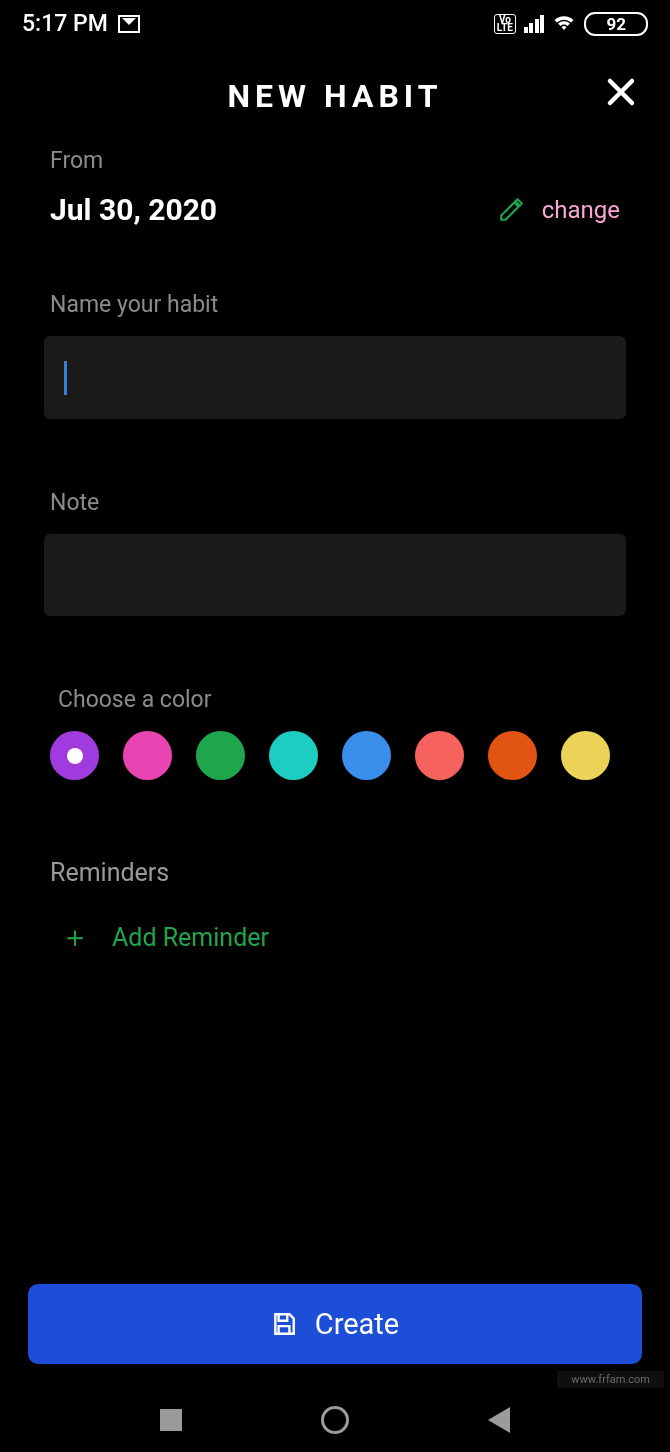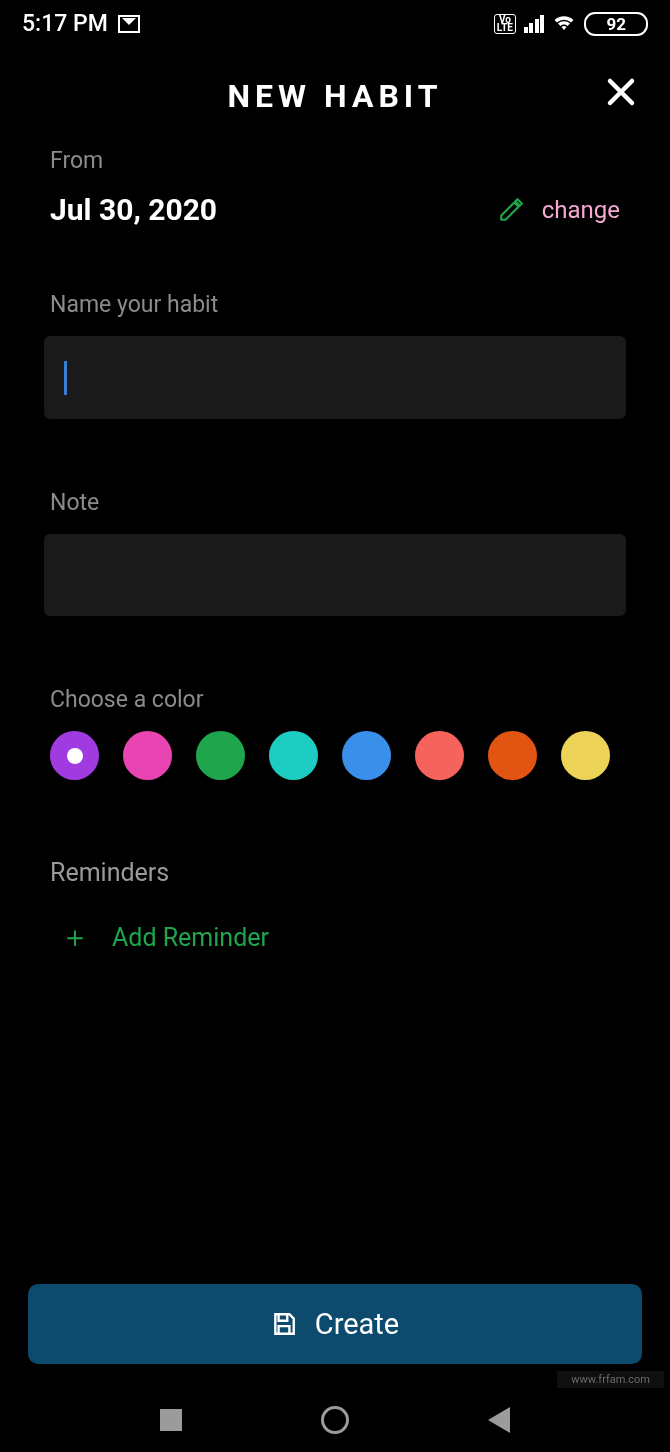--- a/index.html
+++ b/index.html
@@ -32,34 +32,34 @@
   .change-group{ display:flex; align-items:center; gap:18px;}
   .change-text{ color:#f9a8d4; font-size:24px;}
   .pencil{ width:26px; height:26px;}
 
   .input-box{ background:#1a1a1a; border-radius:6px; height:83px; padding:22px 20px; display:flex; align-items:center; margin-left:-6px; margin-right:-6px;}
   .caret{ width:3px; height:34px; background:#3a7fd6; animation: blink 1.1s infinite;}
   @keyframes blink{ 50%{opacity:0;} }
 
   .label.name{ margin-top:64px;}
   .label.note{ margin-top:70px;}
-  .label.color{ margin-top:70px;}
+  .label.color{ margin-top:70px;margin-left:8px;}
   .label.reminders{ margin-top:78px; font-size:25px; color:#9a9a9a;}
 
   .note-box{ height:82px;}
 
   .colors{ display:flex; gap:24px; margin-top:4px; margin-left:-30px; padding-left:30px;}
   .color-dot{ width:49px; height:49px; border-radius:50%; position:relative; cursor:pointer;}
   .color-dot.selected::after{ content:""; position:absolute; width:16px; height:16px; background:#fff; border-radius:50%; left:50%; top:50%; transform:translate(-50%,-50%);}
 
   .add-reminder{ display:flex; align-items:center; gap:22px; margin-top:30px; margin-left:10px; cursor:pointer;}
   .plus{ color:#1fa54c; font-size:30px; font-weight:400;}
   .add-text{ color:#1fa54c; font-size:25px;}
 
-  .create-btn{ position:absolute; left:28px; right:28px; bottom:88px; height:80px; background:#0c4a6e; border-radius:10px; display:flex; align-items:center; justify-content:center; gap:18px; cursor:pointer;}
+  .create-btn{ position:absolute; left:28px; right:28px; bottom:88px; height:80px; background:#1d4ed8; border-radius:10px; display:flex; align-items:center; justify-content:center; gap:18px; cursor:pointer;}
   .create-text{ color:#fff; font-size:29px;}
   .save-ic{ width:26px; height:26px;}
 
   
   .navbar{ position:absolute; bottom:0; left:0; right:0; height:64px; display:flex; align-items:center; justify-content:space-around; padding:0 90px;}
   .nav-sq{ width:22px; height:22px; background:#9b9b9b;}
   .nav-circ{ width:28px; height:28px; border:3px solid #9b9b9b; border-radius:50%;}
   .nav-tri{ width:0; height:0; border-top:13px solid transparent; border-bottom:13px solid transparent; border-right:22px solid #9b9b9b;}
 
   .watermark{ position:absolute; right:6px; bottom:64px; font-size:11px; color:#6b6b6b; background:rgba(255,255,255,0.06); padding:2px 14px;}

